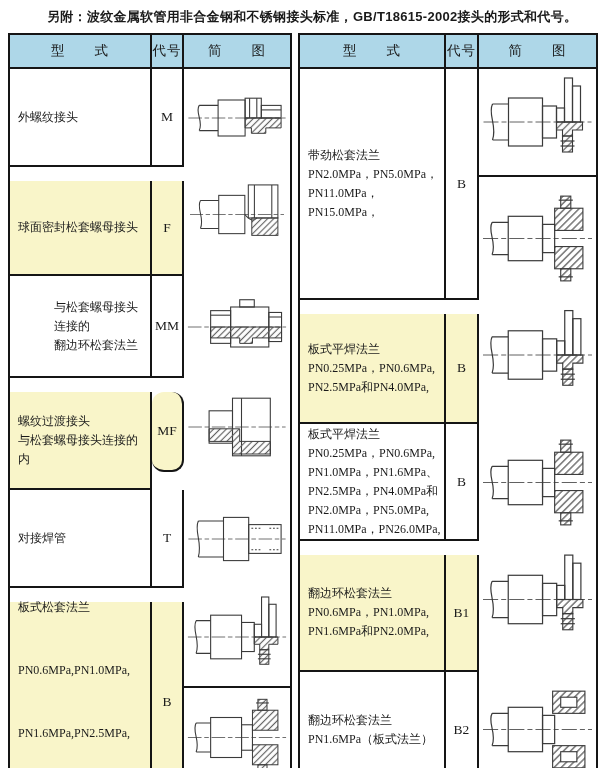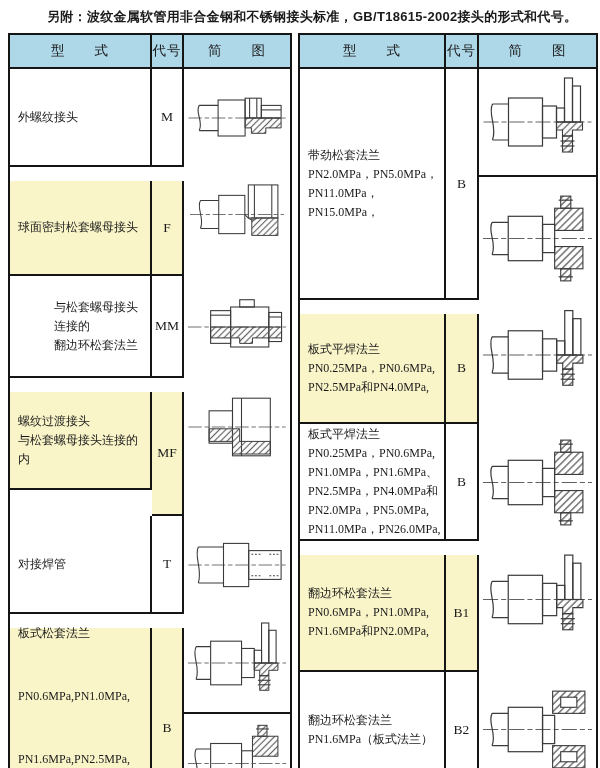--- a/index.html
+++ b/index.html
@@ -129,21 +129,21 @@
               <line x1="1" y1="50" x2="109" y2="50" stroke="#3a3a3a" stroke-width="0.8" stroke-dasharray="15 3 5 3"></line>
             </svg>
           </div>
         </div>
       </div>
       <div class="trow">
         <div class="cell type-cell hl" style="width: 142px; height: 98px;">
           <div>螺纹过渡接头</div>
           <div>与松套螺母接头连接的内</div>
         </div>
-        <div class="cell code-cell hl" style="width: 32px; height: 124px;">MF</div>
+        <div class="cell code-cell hl" style="width: 32px; height: 80px; border-radius: 12px;">MF</div>
         <div class="cell diag-cell last-col" style="width: 106px; height: 98px;">
           <div class="diag-sub" style="height: 98px;">
             <svg width="100" height="90" viewBox="0 0 110 100" preserveAspectRatio="xMidYMid meet">
               <defs>
                 <pattern id="ht4" patternUnits="userSpaceOnUse" width="5" height="5" patternTransform="rotate(45)">
                   <line x1="2.5" y1="0" x2="2.5" y2="5" stroke="#606060" stroke-width="1.3"></line>
                 </pattern>
               </defs>
               <rect x="24" y="32" width="26" height="36" stroke="#3a3a3a" stroke-width="1.2" fill="none"></rect>
               <rect x="50" y="18" width="42" height="64" stroke="#3a3a3a" stroke-width="1.2" fill="none"></rect>

